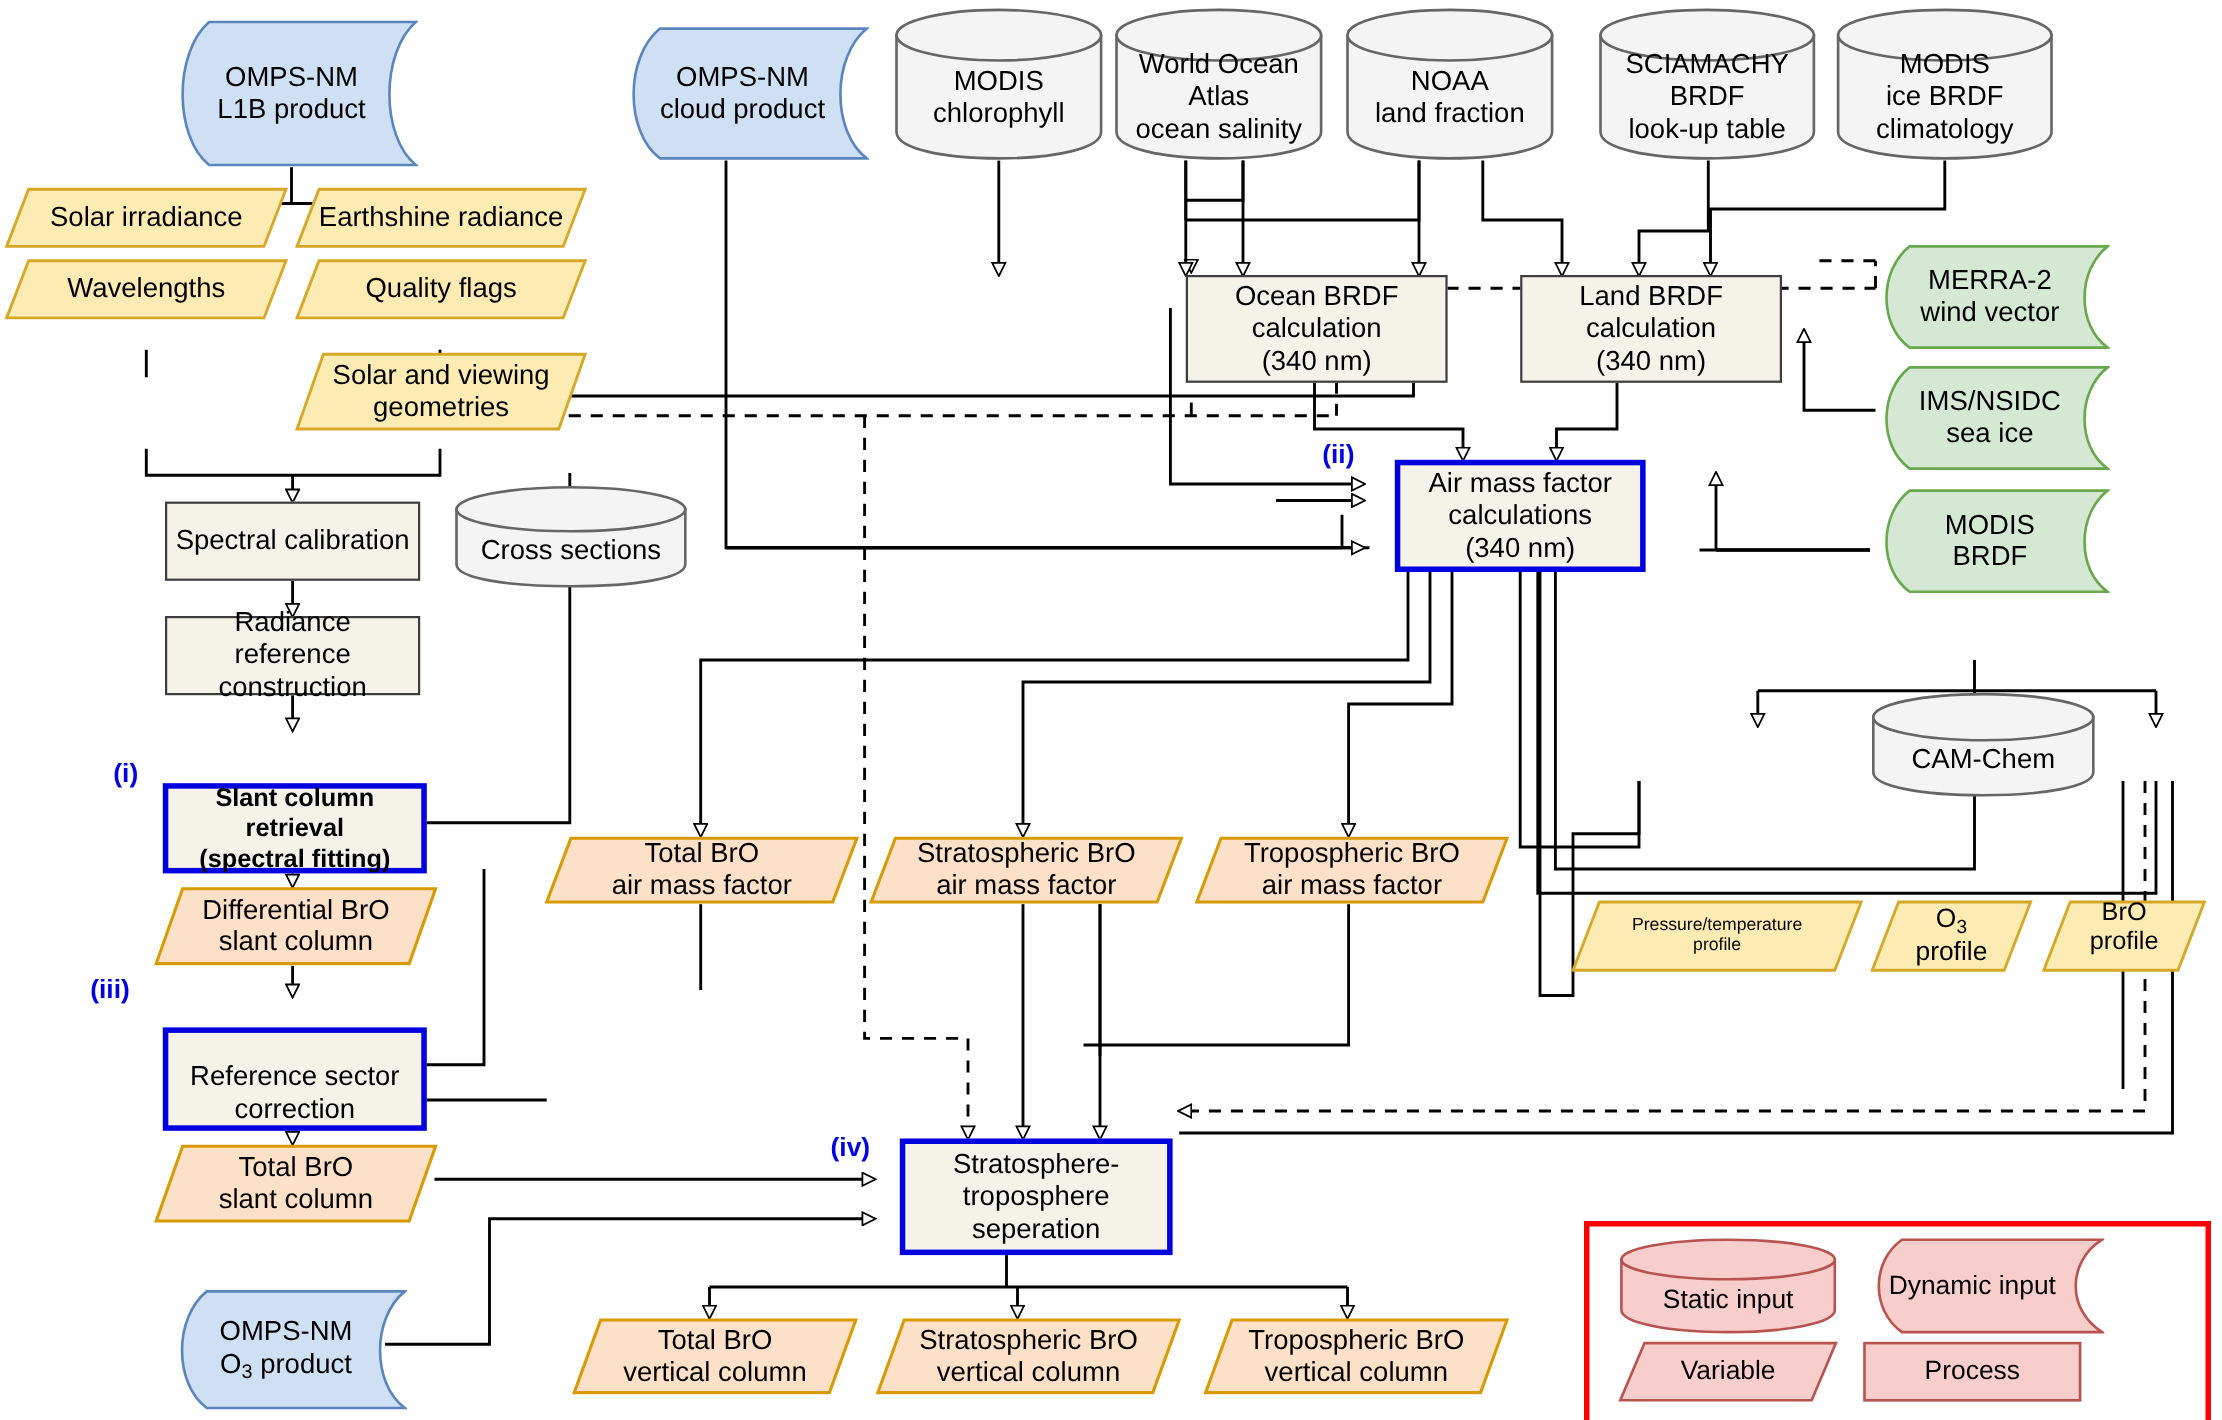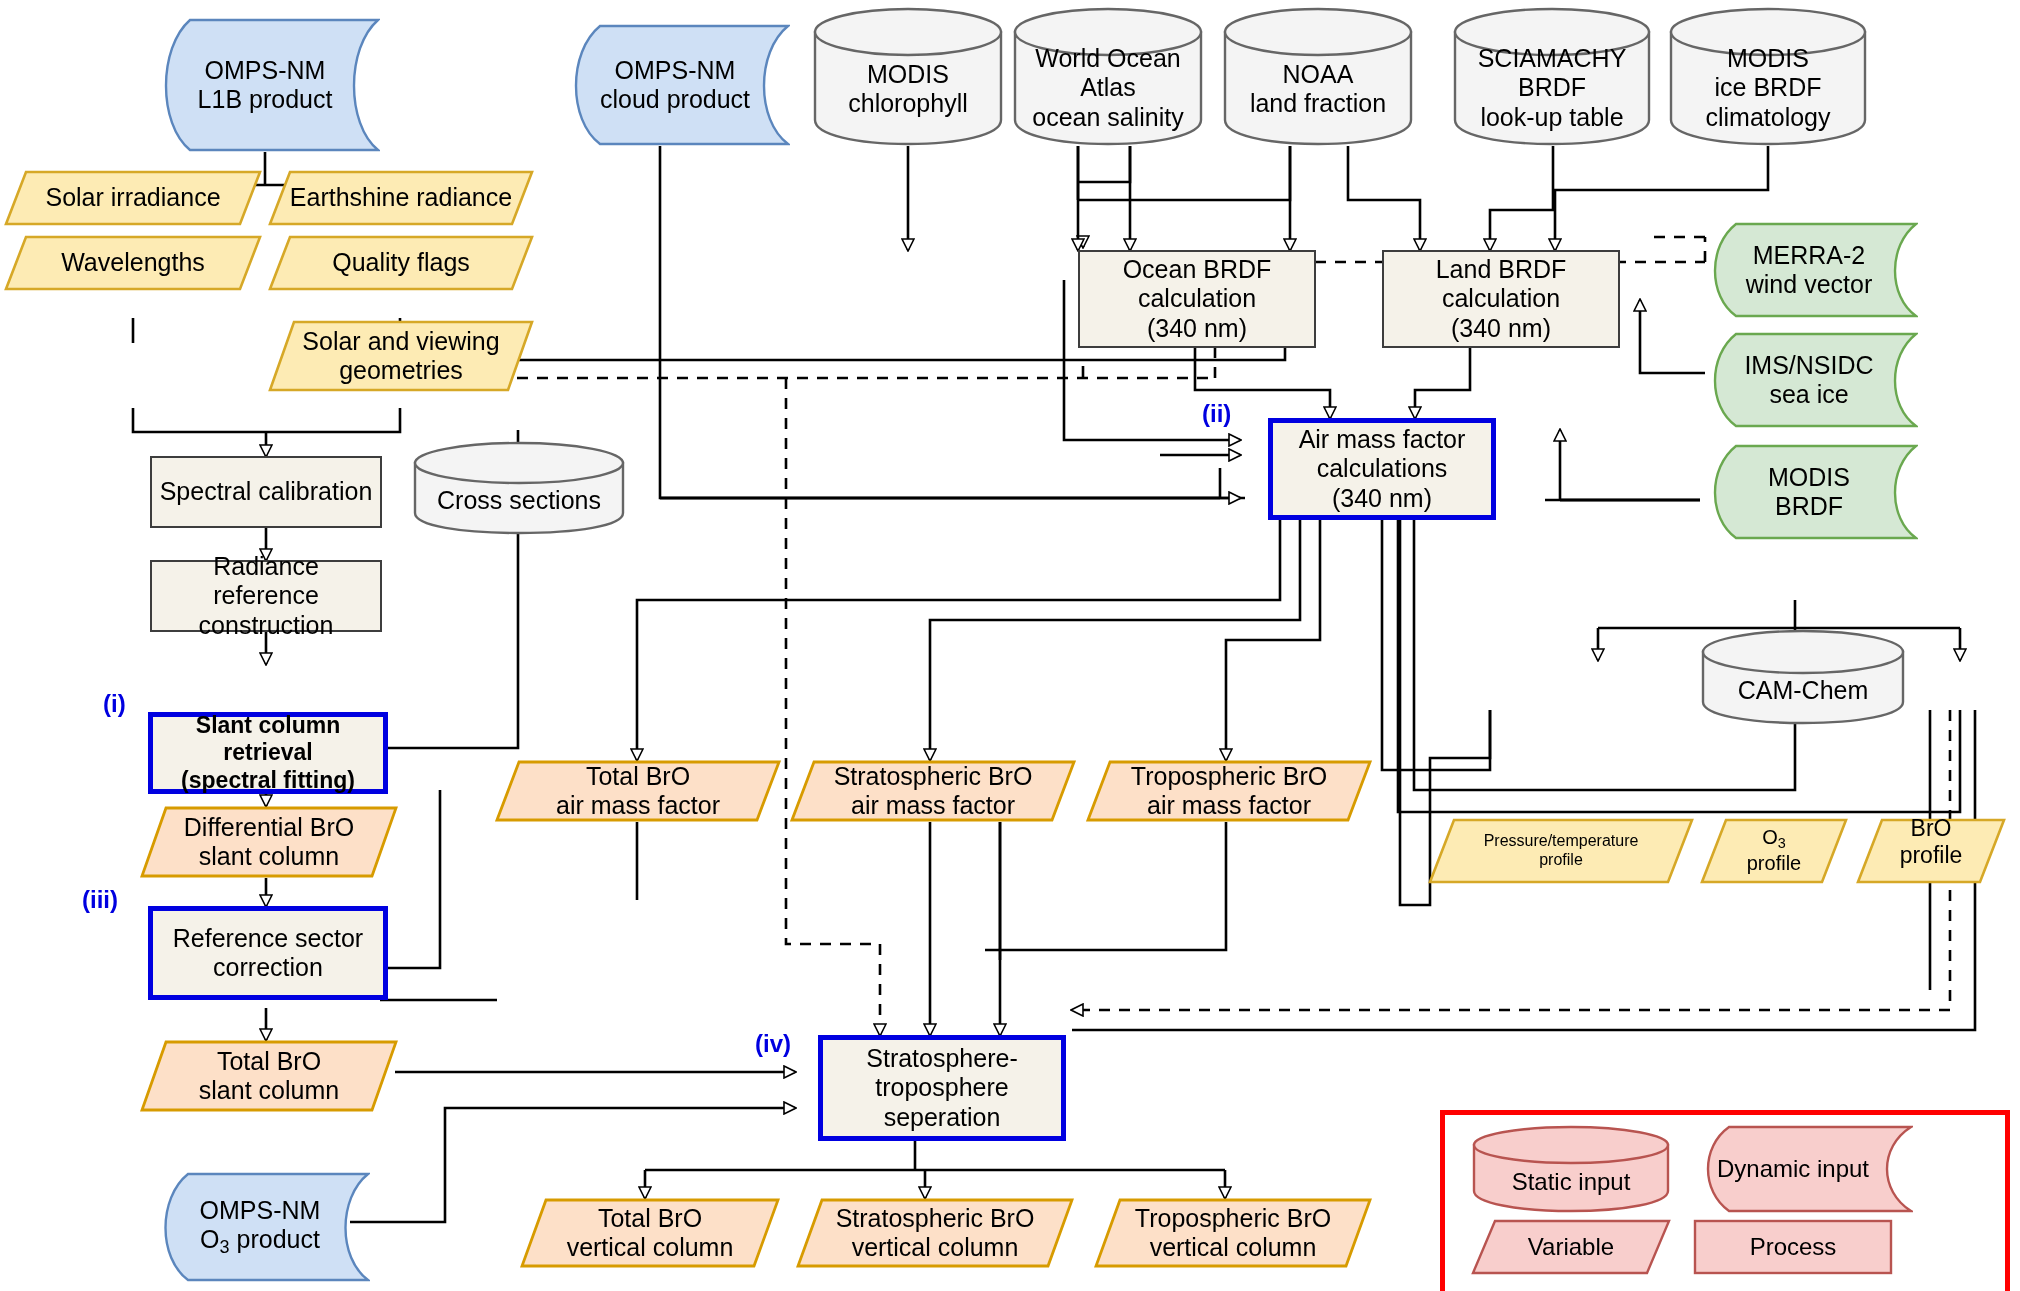--- a/index.html
+++ b/index.html
@@ -266,21 +266,21 @@
   </div>
 
   <div class="node par" style="left:140px;top:806px;width:258px;height:72px;">
     <svg class="shape" viewBox="0 0 258 72" preserveAspectRatio="none">
         <path d="M26,2 L256,2 L232,70 L2,70 Z" fill="#fde0c8" stroke="#d79b00" stroke-width="2.8"></path>
       </svg>
     <div class="lbl"><span>Differential BrO</span><br><span>slant column</span></div>
   </div>
 
   <div class="tag" style="left:82px;top:886px;">(iii)</div>
-  <div class="node proc key" style="left:148px;top:906px;width:240px;height:94px;">
+  <div class="node proc key" style="left:148px;top:934px;width:240px;height:94px;align-items:flex-end;">
     <div class="lbl"><span>Reference sector</span><br><span>correction</span></div>
   </div>
 
   <div class="node par" style="left:140px;top:1040px;width:258px;height:72px;">
     <svg class="shape" viewBox="0 0 258 72" preserveAspectRatio="none">
         <path d="M26,2 L256,2 L232,70 L2,70 Z" fill="#fde0c8" stroke="#d79b00" stroke-width="2.8"></path>
       </svg>
     <div class="lbl"><span>Total BrO</span><br><span>slant column</span></div>
   </div>
 
@@ -360,21 +360,21 @@
   <div class="node par" style="left:1428px;top:818px;width:266px;height:66px;">
     <svg class="shape" viewBox="0 0 266 66" preserveAspectRatio="none">
         <path d="M26,2 L264,2 L240,64 L2,64 Z" fill="#fdebb4" stroke="#d6a827" stroke-width="2.6"></path>
       </svg>
     <div class="lbl" style="font-size:16px"><span>Pressure/temperature</span><br><span>profile</span></div>
   </div>
   <div class="node par" style="left:1700px;top:818px;width:148px;height:66px;">
     <svg class="shape" viewBox="0 0 148 66" preserveAspectRatio="none">
         <path d="M26,2 L146,2 L122,64 L2,64 Z" fill="#fdebb4" stroke="#d6a827" stroke-width="2.6"></path>
       </svg>
-    <div class="lbl" style="font-size:20px">O<sub>3</sub><br><span>profile</span></div>
+    <div class="lbl" style="font-size:24px">O<sub>3</sub><br><span>profile</span></div>
   </div>
   <div class="node par" style="left:1856px;top:818px;width:150px;height:48px;">
     <svg class="shape" viewBox="0 0 150 66" preserveAspectRatio="none">
         <path d="M26,2 L148,2 L124,64 L2,64 Z" fill="#fdebb4" stroke="#d6a827" stroke-width="2.6"></path>
       </svg>
     <div class="lbl" style="font-size:23px"><span>BrO</span><br><span>profile</span></div>
   </div>
 
   <div class="tag" style="left:755px;top:1030px;">(iv)</div>
   <div class="node proc key" style="left:818px;top:1035px;width:248px;height:106px;">

